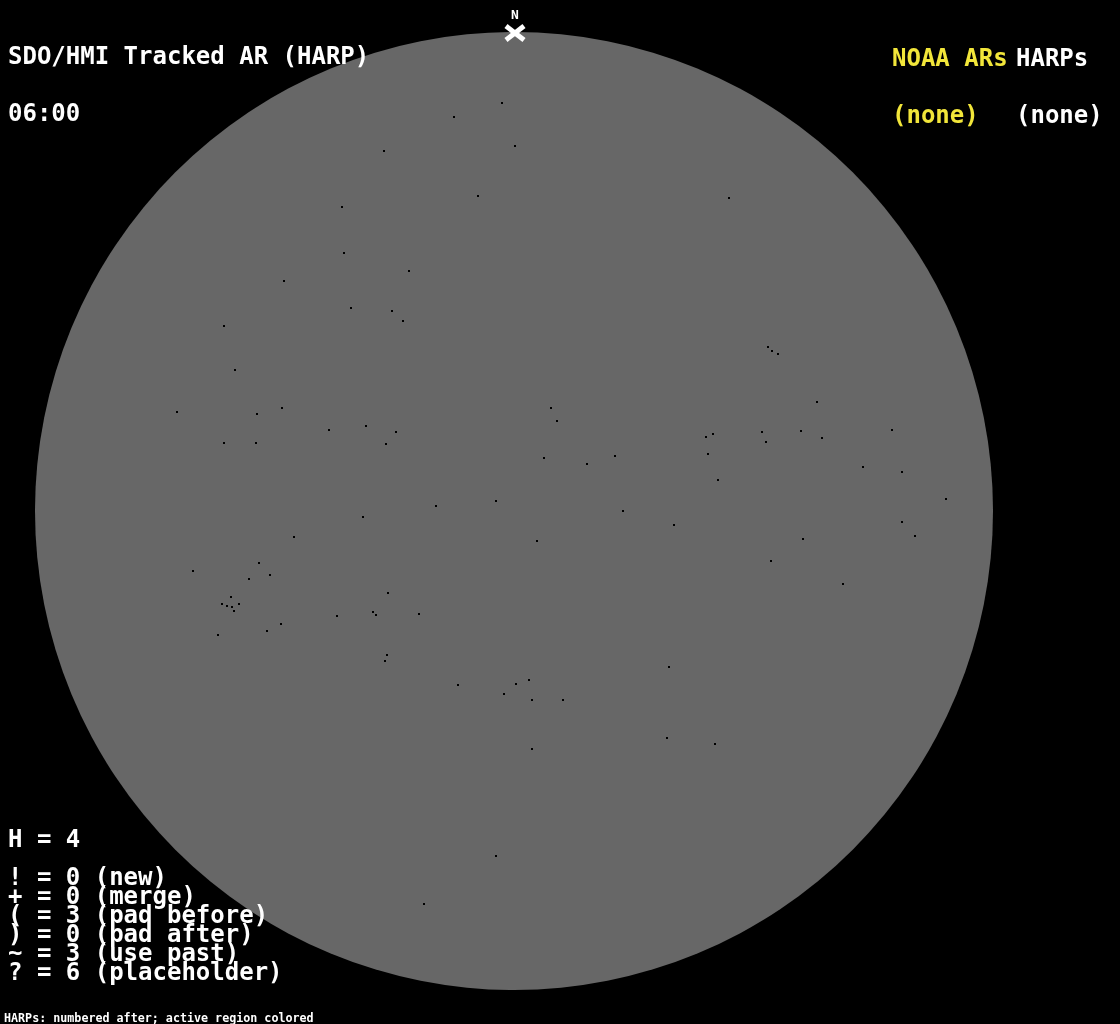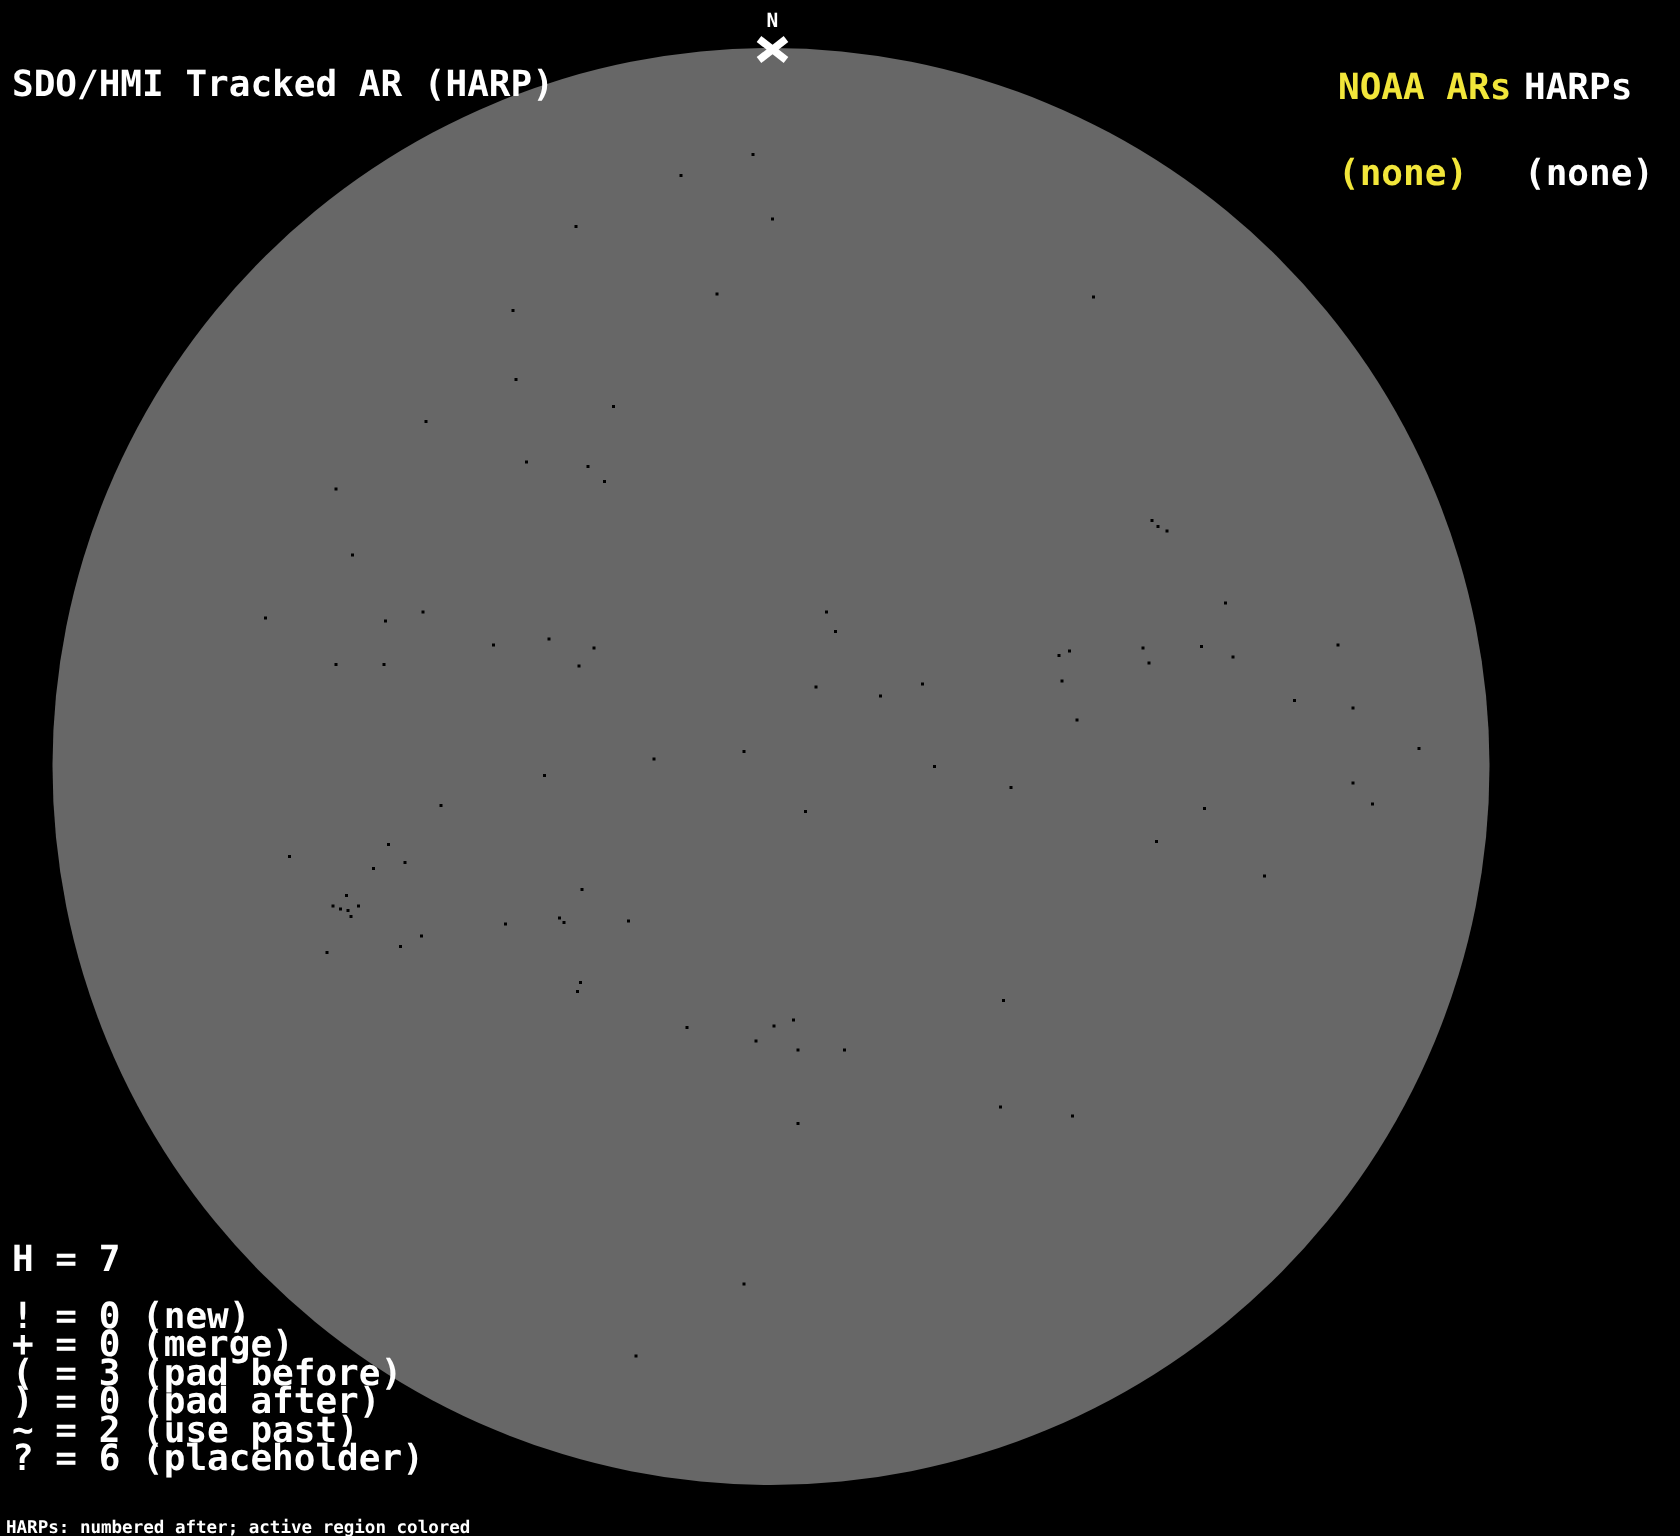--- a/index.html
+++ b/index.html
@@ -157,38 +157,39 @@
       <div class="speck" style="left: 536px; top: 540px;"></div>
       <div class="speck" style="left: 622px; top: 510px;"></div>
       <div class="speck" style="left: 673px; top: 524px;"></div>
       <div class="speck" style="left: 770px; top: 560px;"></div>
       <div class="speck" style="left: 495px; top: 855px;"></div>
       <div class="speck" style="left: 423px; top: 903px;"></div>
     </div>
 
   <div class="mono-big title-block">
     <div>SDO/HMI Tracked AR (HARP)</div>
+    <div>06:00</div>
   </div>
 
   <div class="north-n">N</div>
   <svg class="north-x" viewBox="0 0 22 18">
     <line x1="2" y1="2" x2="20" y2="16" stroke="#ffffff" stroke-width="5"></line>
     <line x1="2" y1="16" x2="20" y2="2" stroke="#ffffff" stroke-width="5"></line>
   </svg>
 
   <div class="mono-big counter-col counter-noaa" style="color: rgb(242, 230, 58);">
     <div>NOAA ARs</div>
     <div>(none)</div>
   </div>
   <div class="mono-big counter-col counter-harps" style="color: rgb(255, 255, 255);">
     <div>HARPs</div>
     <div>(none)</div>
   </div>
 
-  <div class="mono-big legend-h">H = 7</div>
-  <div class="mono-big legend-items" id="legend-items"><div>! = 0 (new)</div><div>+ = 0 (merge)</div><div>( = 3 (pad before)</div><div>) = 0 (pad after)</div><div>~ = 2 (use past)</div><div>? = 6 (placeholder)</div></div>
+  <div class="mono-big legend-h">H = 4</div>
+  <div class="mono-big legend-items" id="legend-items"><div>! = 0 (new)</div><div>+ = 0 (merge)</div><div>( = 3 (pad before)</div><div>) = 0 (pad after)</div><div>~ = 3 (use past)</div><div>? = 6 (placeholder)</div></div>
 
   <div class="footer">
     <div>HARPs: numbered after; active region colored</div>
     
   </div>
 
 </div>
 
 </body></html>

